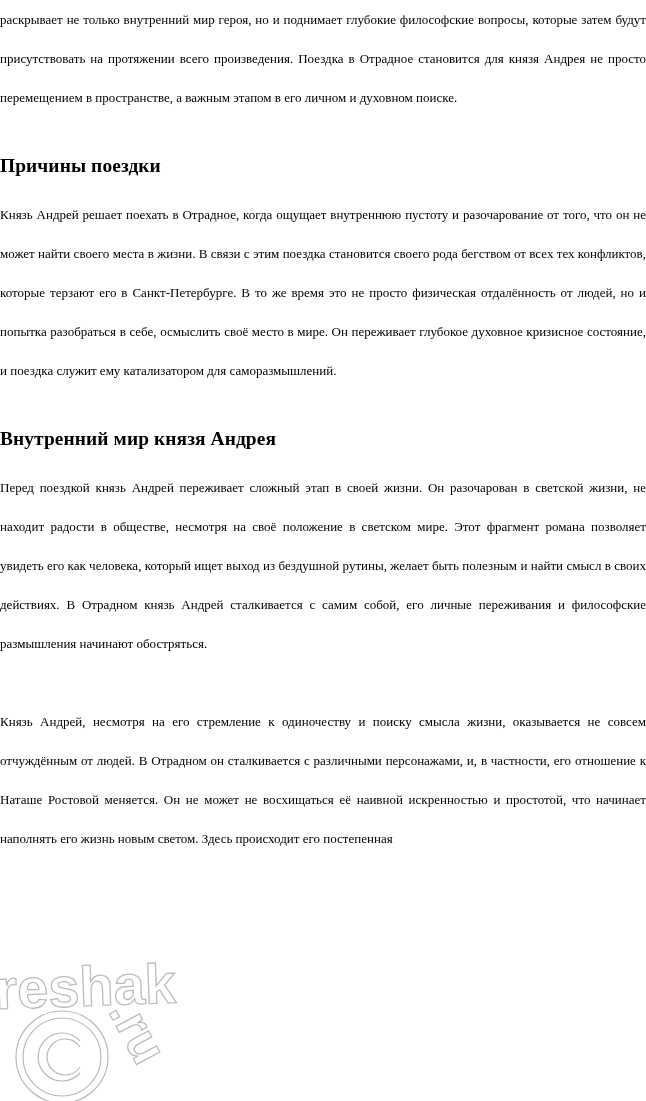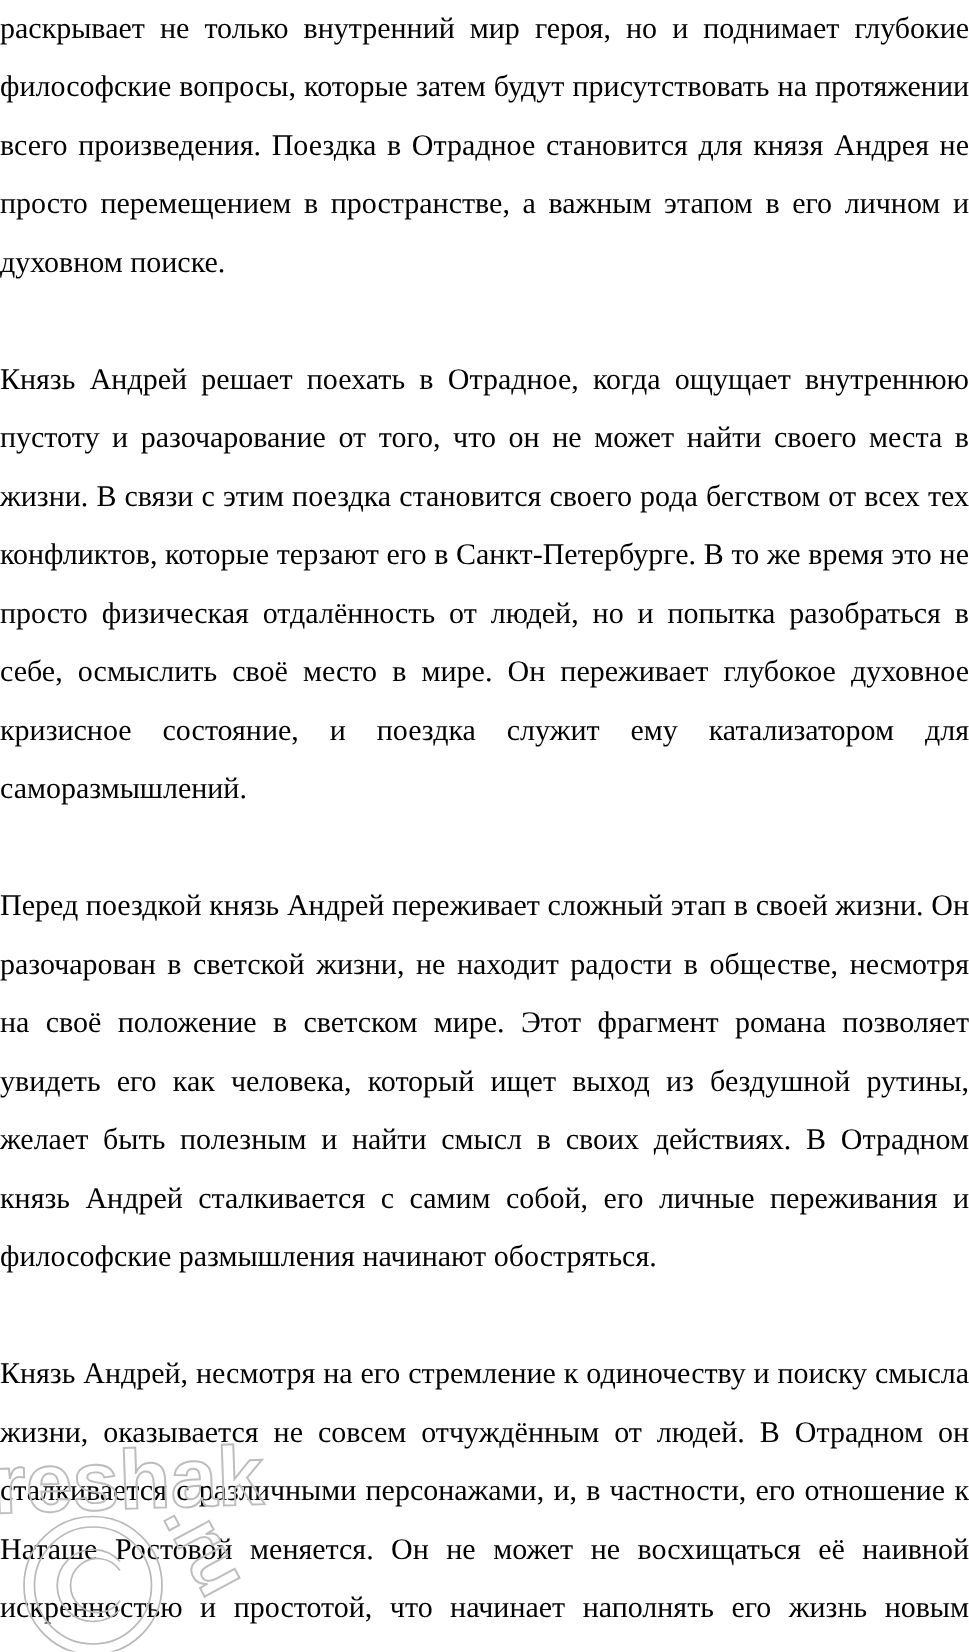--- a/index.html
+++ b/index.html
@@ -28,21 +28,21 @@
     left: 0;
     top: 0;
     width: 646px;
     padding: 0;
     box-sizing: border-box;
   }
 
   p.body-par {
     margin: 0;
     padding: 0;
-    font-size: 20px;
+    font-size: 13px;
     line-height: 39px;
     text-align: justify;
     text-justify: inter-word;
     color: #000000;
     word-spacing: 0px;
     -webkit-hyphens: none;
     hyphens: none;
   }
 
   
@@ -96,25 +96,27 @@
 </head>
 <body>
 
 <div id="page">
 
   <div id="content">
 
     <p class="body-par par-continuation">раскрывает не только внутренний мир героя, но и поднимает глубокие философские вопросы, которые затем будут присутствовать на протяжении всего произведения. Поездка в Отрадное становится для князя Андрея не просто перемещением в пространстве, а важным этапом в его личном и духовном поиске.</p>
 
     <div class="gap-before-head"></div>
+    <h2 class="section-head">Причины поездки</h2>
     <div class="gap-after-head"></div>
 
     <p class="body-par">Князь Андрей решает поехать в Отрадное, когда ощущает внутреннюю пустоту и разочарование от того, что он не может найти своего места в жизни. В связи с этим поездка становится своего рода бегством от всех тех конфликтов, которые терзают его в Санкт-Петербурге. В то же время это не просто физическая отдалённость от людей, но и попытка разобраться в себе, осмыслить своё место в мире. Он переживает глубокое духовное кризисное состояние, и поездка служит ему катализатором для саморазмышлений.</p>
 
     <div class="gap-before-head"></div>
+    <h2 class="section-head">Внутренний мир князя Андрея</h2>
     <div class="gap-after-head"></div>
 
     <p class="body-par">Перед поездкой князь Андрей переживает сложный этап в своей жизни. Он разочарован в светской жизни, не находит радости в обществе, несмотря на своё положение в светском мире. Этот фрагмент романа позволяет увидеть его как человека, который ищет выход из бездушной рутины, желает быть полезным и найти смысл в своих действиях. В Отрадном князь Андрей сталкивается с самим собой, его личные переживания и философские размышления начинают обостряться.</p>
 
     <div class="gap-before-head"></div>
     <div class="gap-after-head"></div>
 
     <p class="body-par">Князь Андрей, несмотря на его стремление к одиночеству и поиску смысла жизни, оказывается не совсем отчуждённым от людей. В Отрадном он сталкивается с различными персонажами, и, в частности, его отношение к Наташе Ростовой меняется. Он не может не восхищаться её наивной искренностью и простотой, что начинает наполнять его жизнь новым светом. Здесь происходит его постепенная</p>
 
   </div>

